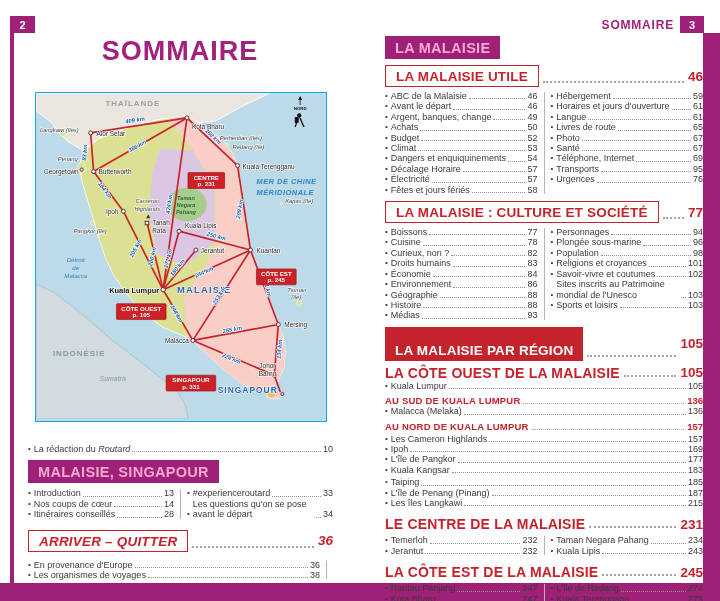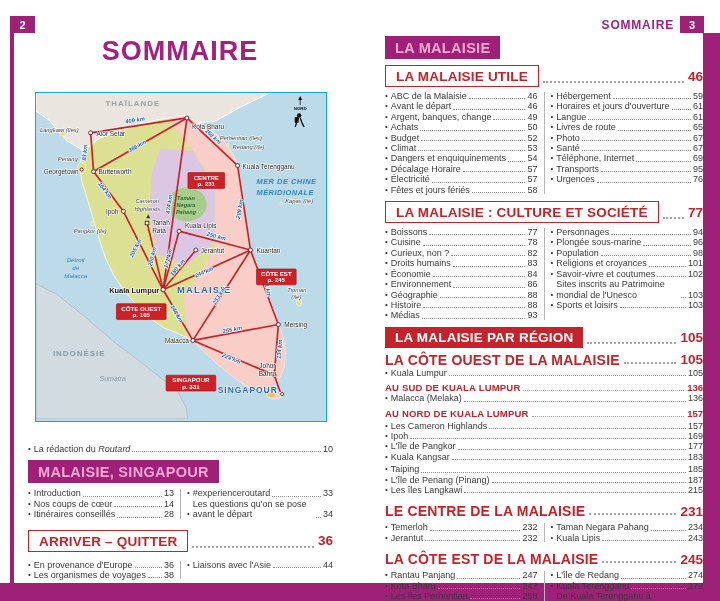--- a/index.html
+++ b/index.html
@@ -15,37 +15,37 @@
   .big-title{position:absolute;left:0px;top:36px;width:360px;text-align:center;color:#A3217C;font-weight:bold;font-size:27px;letter-spacing:1px;}
   
   .map-box{position:absolute;left:35px;top:92px;width:290px;height:328px;border:1px solid #0ea5e9;background:#BCDAE8;}
   
   .colwrap{position:absolute;}
   .col-left{left:28px;top:444px;width:305px;}
   .col-right{left:385px;top:36px;width:318px;}
   .mag-bar{display:inline-block;background:#9E2077;color:#f9a8d4;font-weight:bold;font-size:14.5px;padding:4px 10px 3px;letter-spacing:.3px;}
   .secrow{display:flex;align-items:center;}
   .boxed{border:1.5px solid #C5232B;color:#C5232B;font-weight:bold;font-size:13.5px;padding:3px 10px 2px;letter-spacing:.2px;white-space:nowrap;}
-  .solid{background:#C5232B;color:#fff;font-weight:bold;font-size:13.5px;padding:3px 10px 3px;letter-spacing:.2px;white-space:nowrap;}
+  .solid{background:#C5232B;color:#fff;font-weight:bold;font-size:13.5px;padding:16px 10px 3px;letter-spacing:.2px;white-space:nowrap;}
   .red-head{color:#C5232B;font-weight:bold;font-size:14px;white-space:nowrap;letter-spacing:.2px;}
   .sub-head{color:#C5232B;font-weight:bold;font-size:9.5px;white-space:nowrap;letter-spacing:.2px;}
   .bigpg{color:#C5232B;font-weight:bold;font-size:13.5px;}
   .midpg{color:#C5232B;font-weight:bold;font-size:9.5px;}
   .lead{flex:1;border-bottom:2px dotted #A9A2A2;margin:0 4px;align-self:flex-end;margin-bottom:4px;min-width:10px;}
   .lead-s{flex:1;border-bottom:1.6px dotted #A9A2A2;margin:0 3px;align-self:flex-end;margin-bottom:2px;min-width:6px;}
   .cols{display:flex;}
   .col{flex:1;min-width:0;}
   .vdiv{width:1px;background:#B5B5B5;margin:1px 6px;}
   .it{display:flex;align-items:flex-end;font-size:9px;color:#3A3A3A;line-height:10.4px;}
   .it::before{content:"•";font-size:8px;margin-right:3px;color:#3A3A3A;line-height:10.4px;}
   .lb{white-space:normal;}
   .lb i{font-style:italic;}
   .dots{flex:1;border-bottom:1.6px dotted #8F8F8F;margin:0 2px 2px;min-width:5px;}
   .pg{white-space:nowrap;}
-  .mt2{margin-top:2px;flex-direction:column;}.mt3{margin-top:3px;}.mt4{margin-top:4px;}.mt5{margin-top:5px;}.mt6{margin-top:6px;}.mt8{margin-top:8px;}.mt10{margin-top:10px;}
+  .mt2{margin-top:2px;flex-direction:column;}.mt3{margin-top:3px;}.mt4{margin-top:4px;}.mt5{margin-top:5px;}.mt6{margin-top:6px;}.mt8{margin-top:8px;}.mt10{margin-top:10px;font-style:italic;}
   
   .city{font:6.5px "Liberation Sans",sans-serif;fill:#1B1B1B;paint-order:stroke;stroke:#FFF;stroke-width:1.1px;}
   .city-b{font:bold 7.5px "Liberation Sans",sans-serif;fill:#111;paint-order:stroke;stroke:#FFF;stroke-width:1.2px;}
   .isl{font:italic 5.8px "Liberation Sans",sans-serif;fill:#3B3B3B;paint-order:stroke;stroke:#FFF;stroke-width:.9px;}
   .dist{font:italic bold 5.8px "Liberation Sans",sans-serif;fill:#1B5DB1;paint-order:stroke;stroke:#FFF;stroke-width:1.3px;}
   .sea{font:italic bold 7.5px "Liberation Sans",sans-serif;fill:#2F86C4;letter-spacing:.5px;}
   .seasm{font:italic 6.2px "Liberation Sans",sans-serif;fill:#2F86C4;}
   .country{font:bold 8px "Liberation Sans",sans-serif;fill:#9AA0A6;letter-spacing:1px;}
   .country2{font:bold 8px "Liberation Sans",sans-serif;fill:#8799A4;letter-spacing:1px;}
   .sum{font:italic 7px "Liberation Sans",sans-serif;fill:#8799A4;}
@@ -285,28 +285,20 @@
             <span class="dots"></span>
             <span class="pg">36</span>
           </div>
           <div class="it">
             <span class="lb">Les organismes de voyages</span>
             <span class="dots"></span>
             <span class="pg">38</span>
           </div>
         </div>
       <div class="vdiv"></div>
-      <div class="col">
-
-      <div class="it">
-            <span class="lb">Liaisons avec l'Asie</span>
-            <span class="dots"></span>
-            <span class="pg">44</span>
-          </div>
-        </div>
     </div>
   </div>
 
   <div class="colwrap col-right">
     <div><span class="mag-bar">LA MALAISIE</span></div>
 
     <div class="secrow mt6">
       <span class="boxed">LA MALAISIE UTILE</span>
       <span class="lead"></span>
       <span class="bigpg">46</span>

